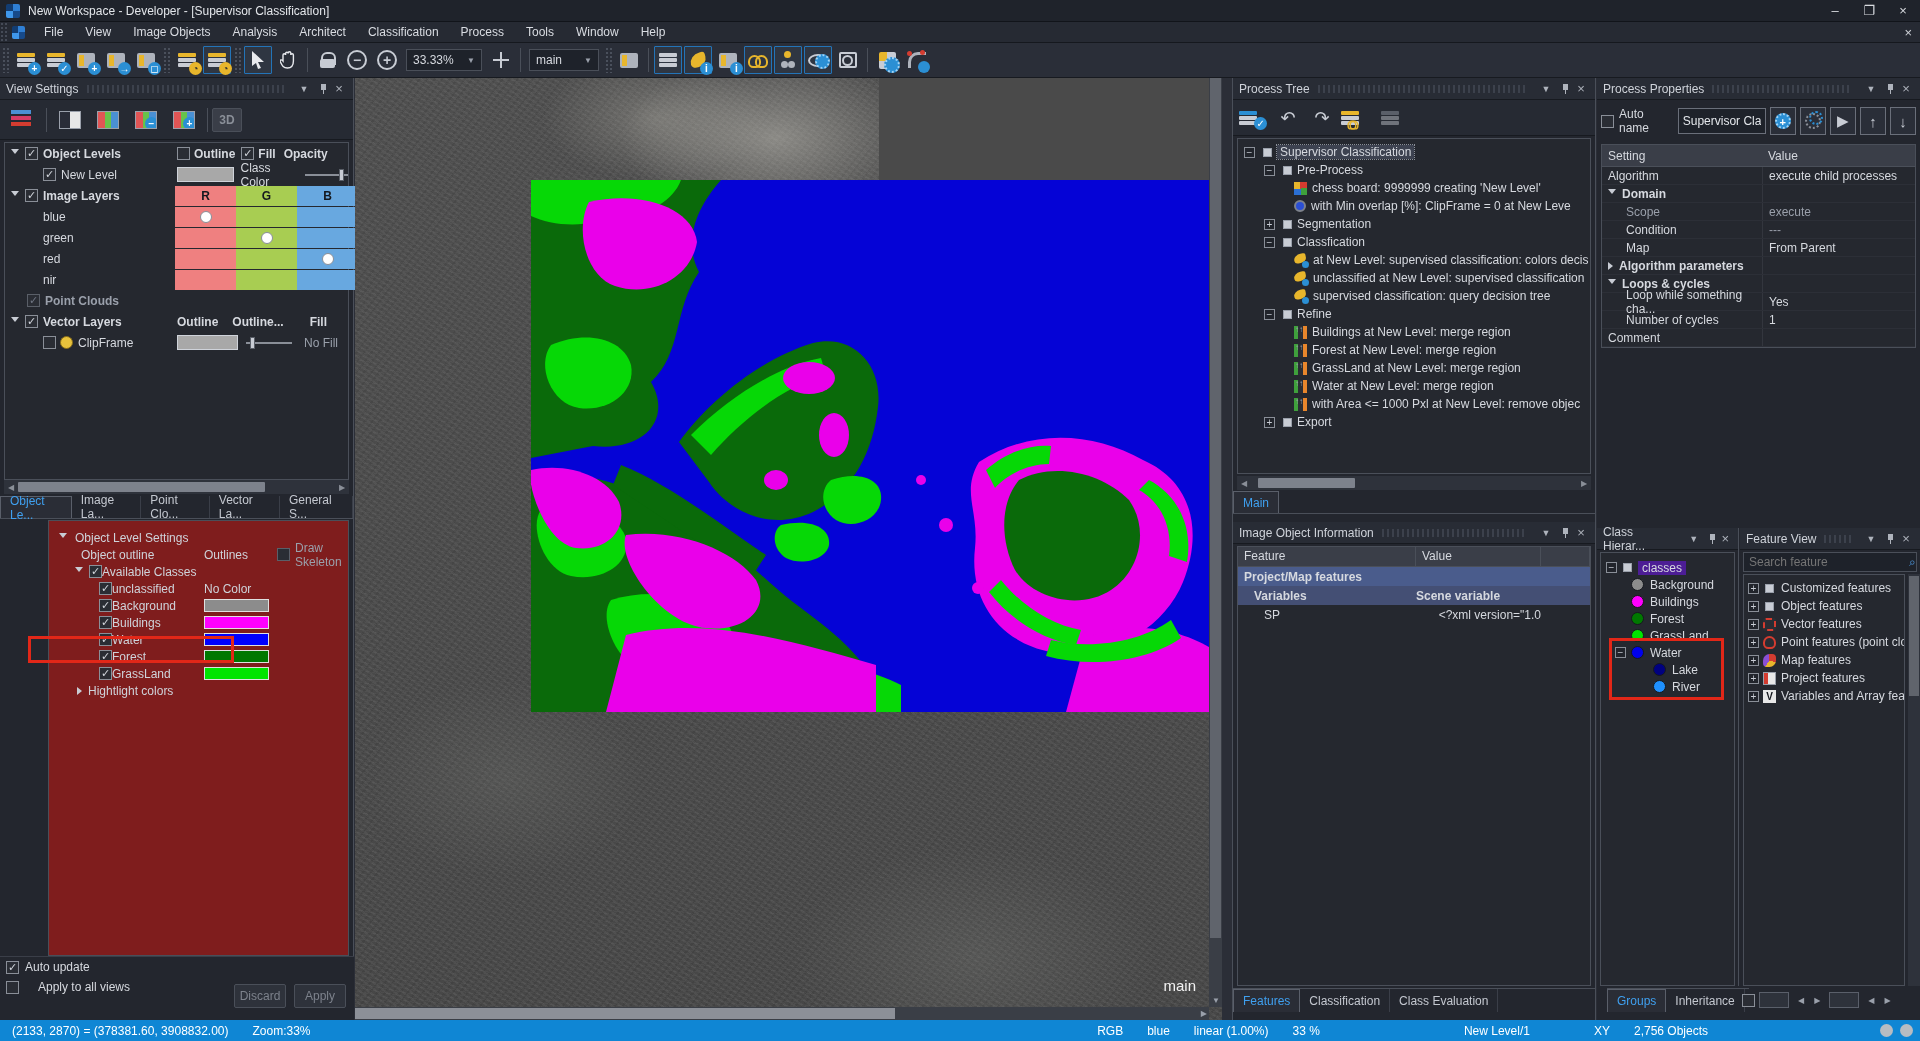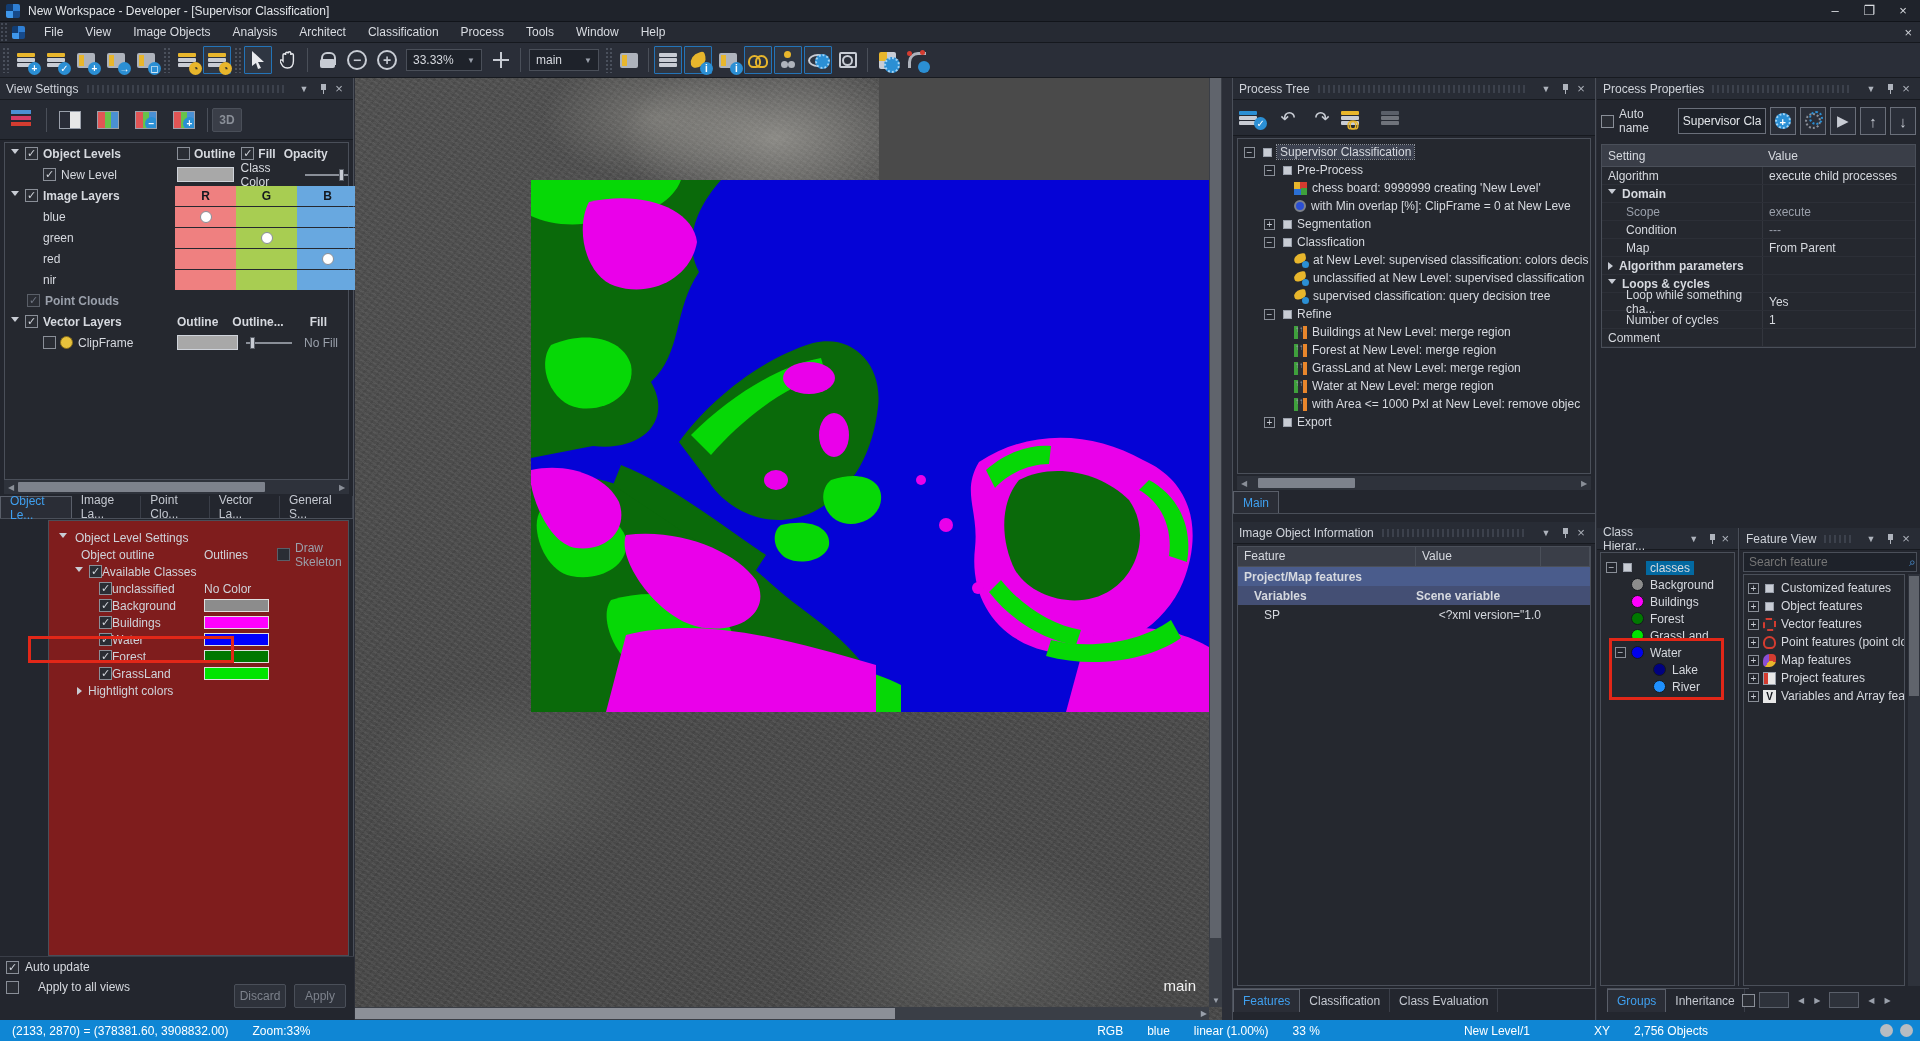--- a/index.html
+++ b/index.html
@@ -947,21 +947,21 @@
         <span>Class Hierar...</span>
         <span class="grip"></span>
         <span class="pt-ic">▼</span>
         <span class="pin"></span>
         <span class="pt-ic x">×</span>
       </div>
       <div class="ch-tree">
         <div class="ch-row">
           <span class="exp" style="margin-left:5px">−</span>
           <span class="sq-ic" style="margin-left:6px"></span>
-          <span style="margin-left:14px; background:#0369a1; padding:0 4px;">classes</span>
+          <span style="margin-left:6px; background:#4c1d95; padding:0 4px;">classes</span>
         </div>
         <div class="ch-row">
           <span class="class-dot" style="margin-left: 30px; background: rgb(140, 140, 140);"></span>
           <span style="margin-left:6px">Background</span>
         </div>
         <div class="ch-row">
           <span class="class-dot" style="margin-left: 30px; background: rgb(255, 0, 255);"></span>
           <span style="margin-left:6px">Buildings</span>
         </div>
         <div class="ch-row">

